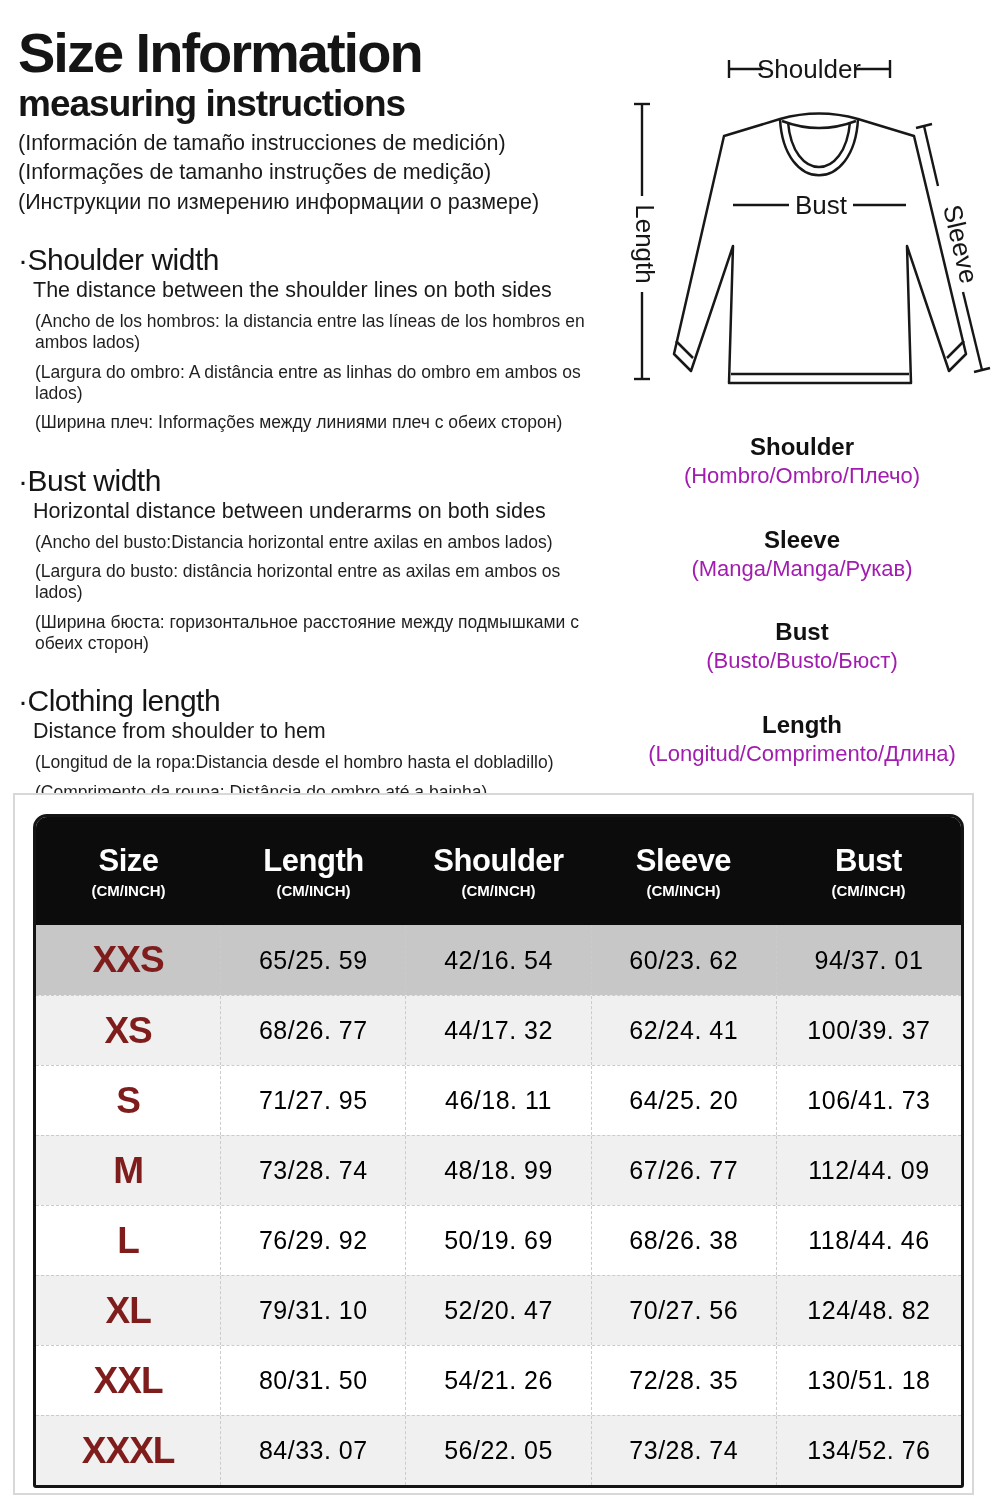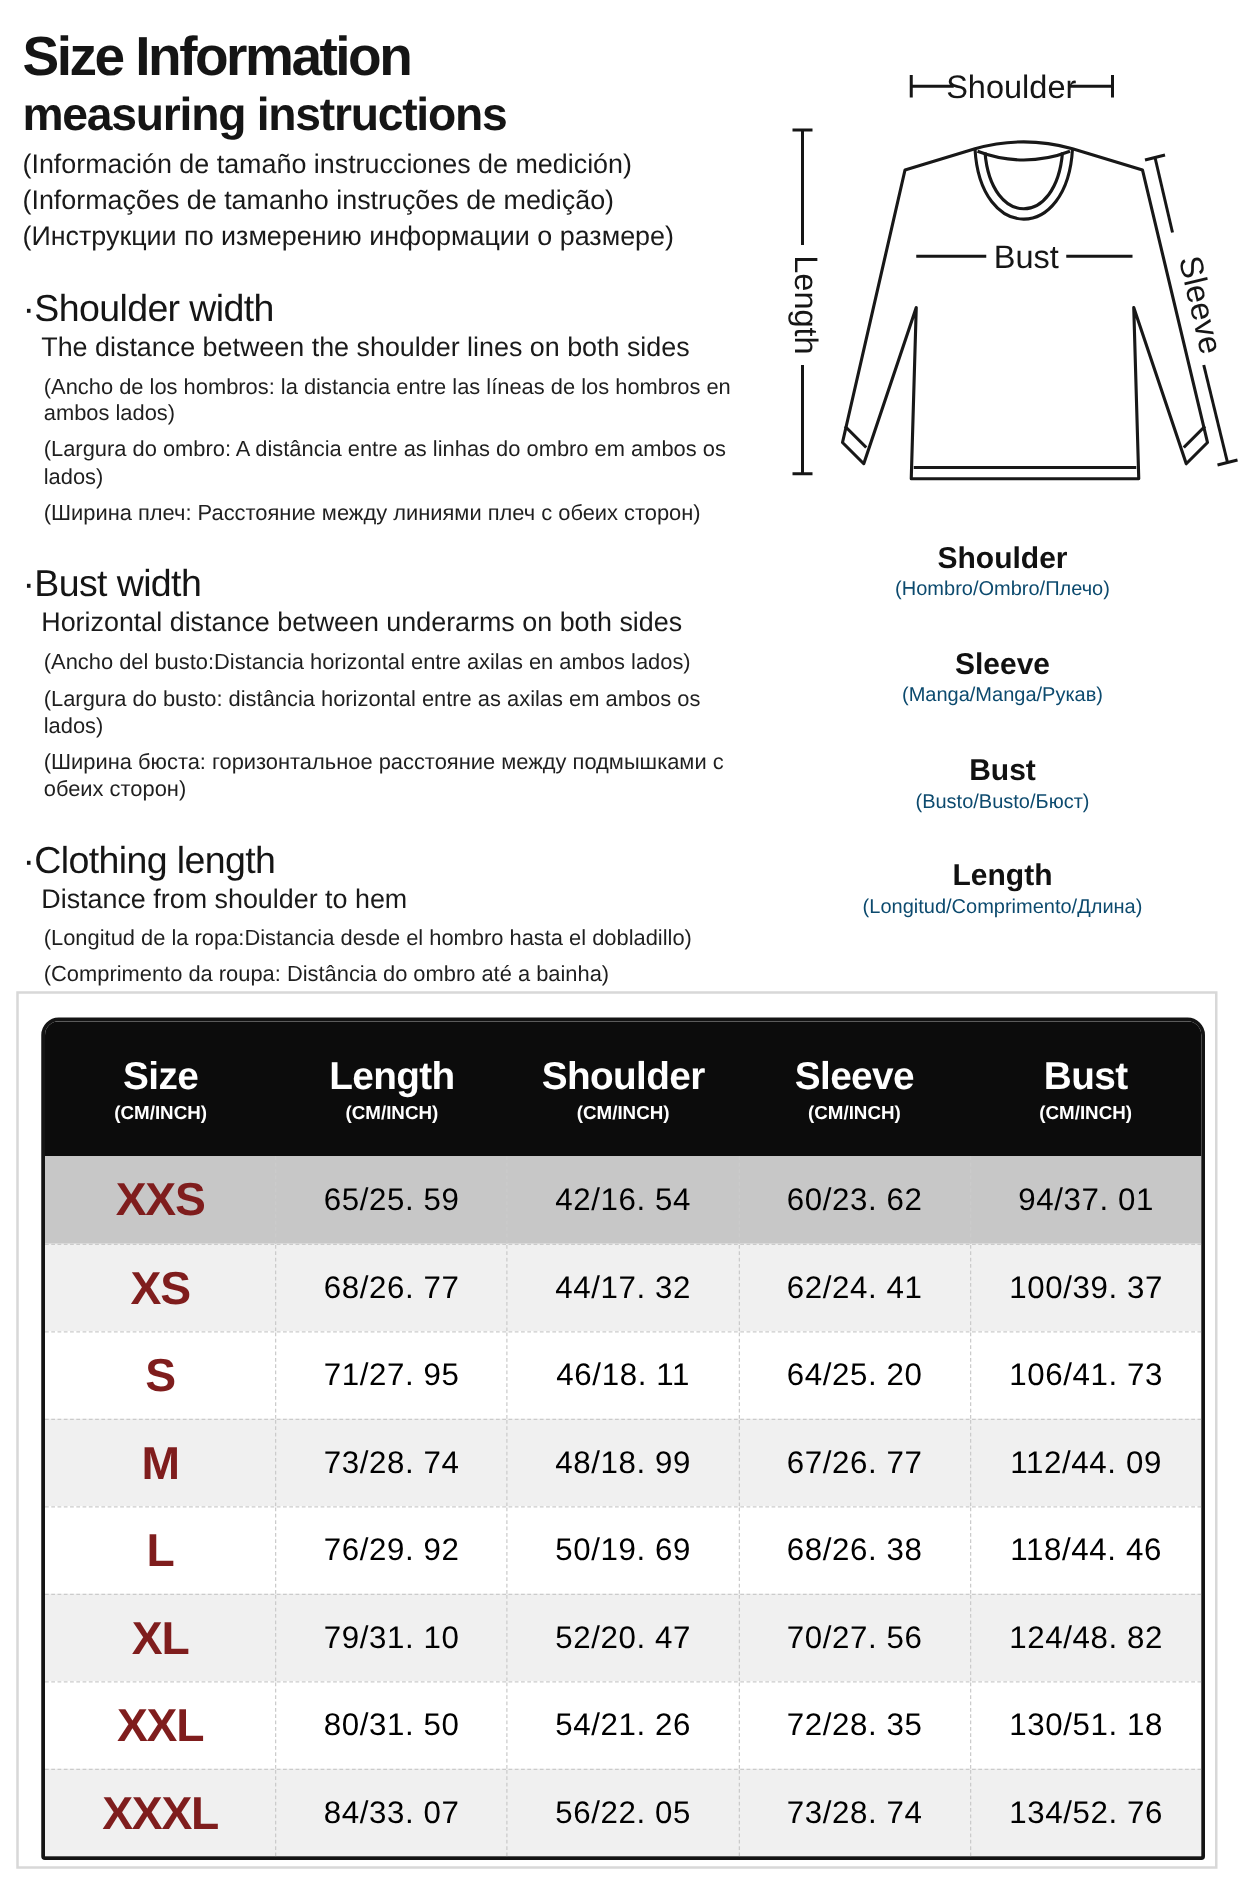--- a/index.html
+++ b/index.html
@@ -14,38 +14,38 @@
   }
   *{box-sizing:border-box;}
   html,body{margin:0;padding:0;}
   body{
     width:1000px;height:1506px;position:relative;overflow:hidden;
     background:#fff;color:var(--text);
     font-family:"Liberation Sans","DejaVu Sans",sans-serif;
   }
   
   .left-col{position:absolute;left:18px;top:24px;width:592px;}
-  .page-title{margin:0;font-size:44px;font-weight:700;letter-spacing:-2px;line-height:1.02;color:#151515;}
+  .page-title{margin:0;font-size:56px;font-weight:700;letter-spacing:-2px;line-height:1.02;color:#151515;}
   .page-subtitle{margin:2px 0 4px 0;font-size:37px;font-weight:700;letter-spacing:-1px;color:#151515;}
   .title-trans-line{font-size:21.5px;line-height:1.36;color:#1a1a1a;}
   .sections{margin-top:26px;}
   .measure-section{margin:0 0 30px 0;}
   .section-heading{margin:0;font-size:30px;font-weight:400;letter-spacing:-0.5px;color:#151515;}
   .section-desc{font-size:21.5px;margin:1px 0 2px 15px;color:#1a1a1a;}
   .section-trans-wrap{margin-left:17px;width:558px;}
   .section-trans{font-size:17.5px;line-height:1.22;margin-top:8px;color:#1f1f1f;}
   
   .diagram{position:absolute;left:612px;top:38px;width:380px;height:392px;}
   .diagram svg{display:block;}
   .diagram text{font-family:"Liberation Sans","DejaVu Sans",sans-serif;font-size:26px;fill:#161616;}
   
   .legend{position:absolute;left:612px;top:432px;width:380px;text-align:center;}
   .legend-item{margin-bottom:34px;}
   .legend-term{font-size:24px;font-weight:700;line-height:1.25;}
-  .legend-trans{font-size:16px;line-height:1.3;color:#0c4a6e;}
+  .legend-trans{font-size:22px;line-height:1.3;color:#a21caf;}
   
   .table-panel{
     position:absolute;left:13px;top:793px;width:961px;height:702px;
     border:2px solid var(--panel-border);background:#fff;
   }
   .size-table{
     position:absolute;left:18px;top:19px;width:931px;
     border:3px solid var(--table-border);
     border-radius:14px 14px 3px 3px;overflow:hidden;background:#fff;
   }
@@ -77,21 +77,21 @@
         <div class="title-trans-line">(Informações de tamanho instruções de medição)</div>
         <div class="title-trans-line">(Инструкции по измерению информации о размере)</div>
       </div>
     <div class="sections">
         <section class="measure-section">
     <h3 class="section-heading">·Shoulder width</h3>
     <div class="section-desc">The distance between the shoulder lines on both sides</div>
     <div class="section-trans-wrap">
             <div class="section-trans">(Ancho de los hombros: la distancia entre las líneas de los hombros en ambos lados)</div>
             <div class="section-trans">(Largura do ombro: A distância entre as linhas do ombro em ambos os lados)</div>
-            <div class="section-trans">(Ширина плеч: Расстояние между линиями плеч с обеих сторон)</div>
+            <div class="section-trans">(Ширина плеч: Informações между линиями плеч с обеих сторон)</div>
           </div>
   </section>
         <section class="measure-section">
     <h3 class="section-heading">·Bust width</h3>
     <div class="section-desc">Horizontal distance between underarms on both sides</div>
     <div class="section-trans-wrap">
             <div class="section-trans">(Ancho del busto:Distancia horizontal entre axilas en ambos lados)</div>
             <div class="section-trans">(Largura do busto: distância horizontal entre as axilas em ambos os lados)</div>
             <div class="section-trans">(Ширина бюста: горизонтальное расстояние между подмышками с обеих сторон)</div>
           </div>

